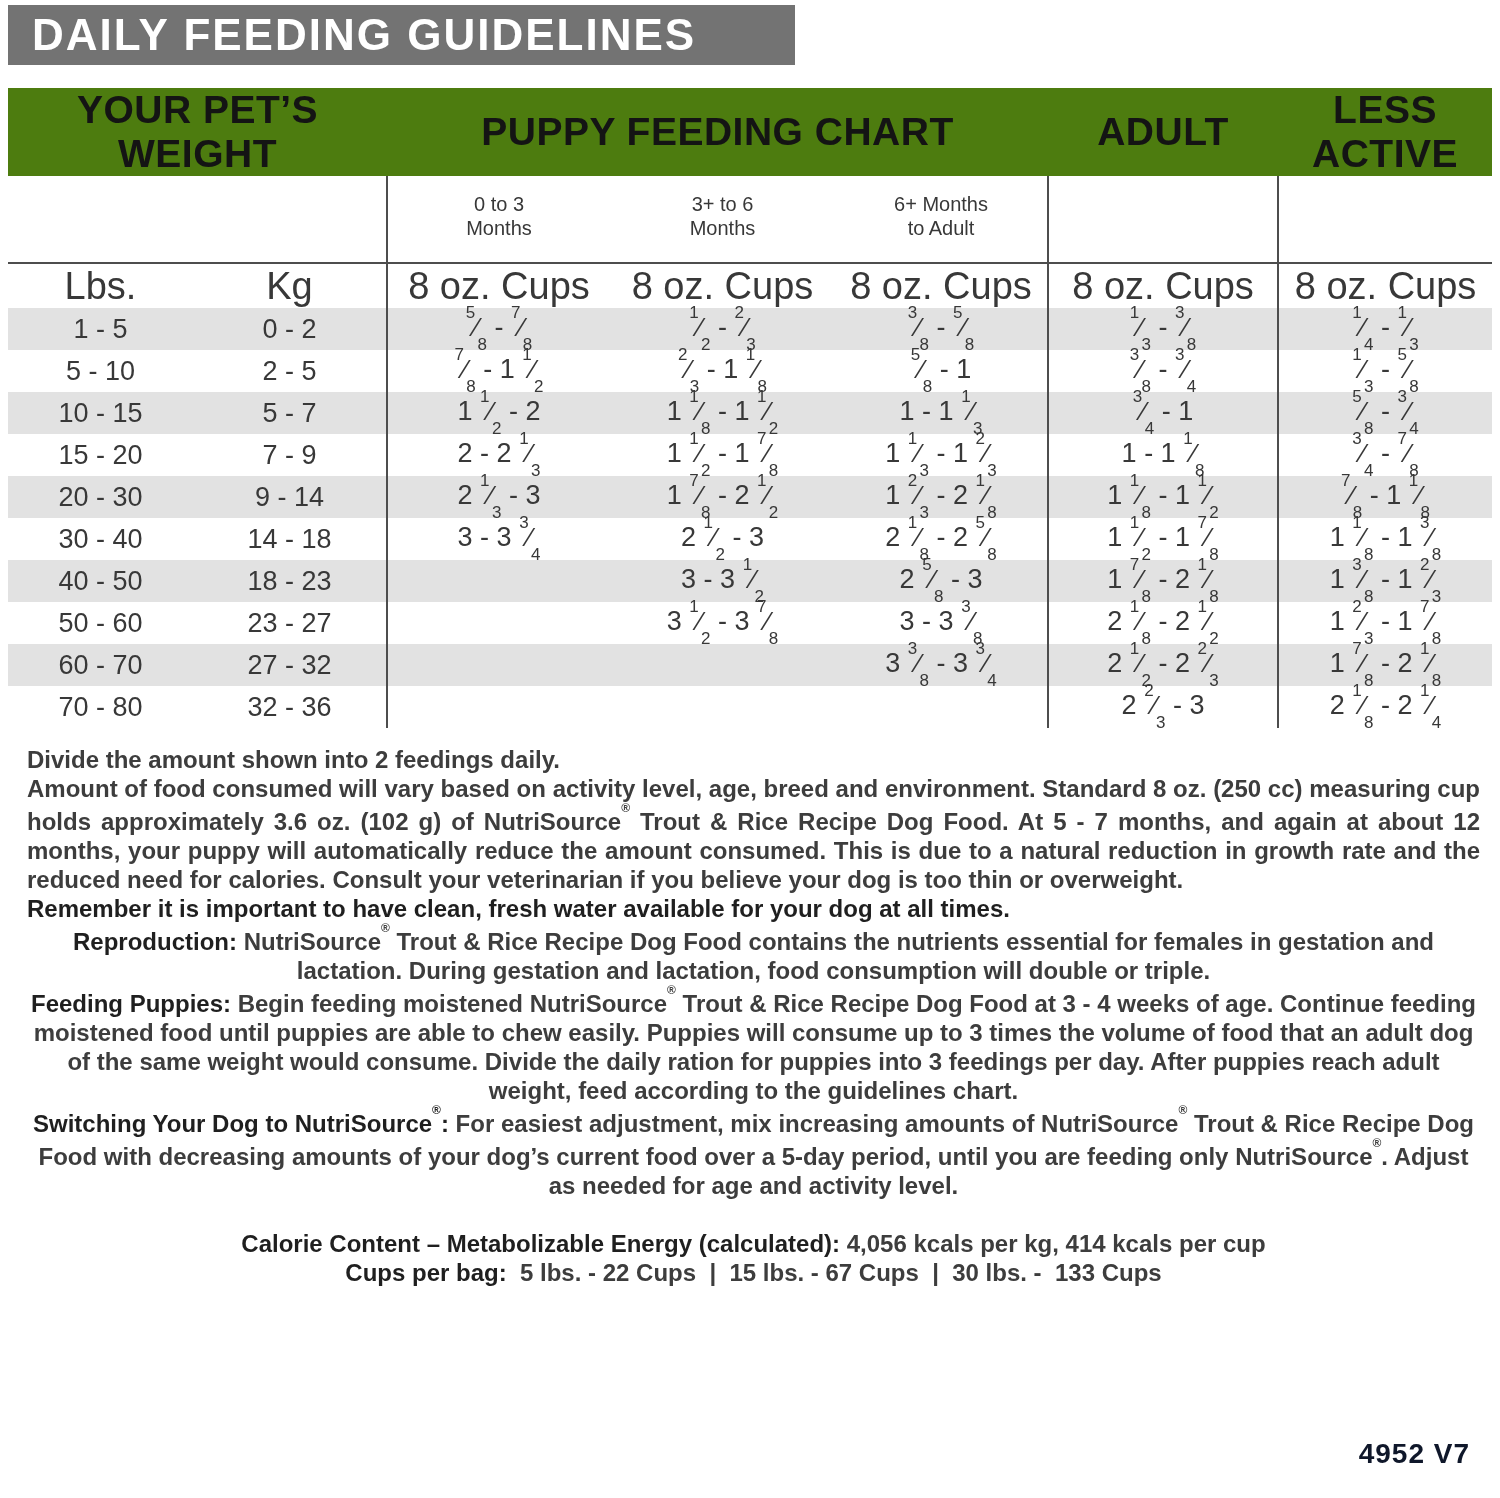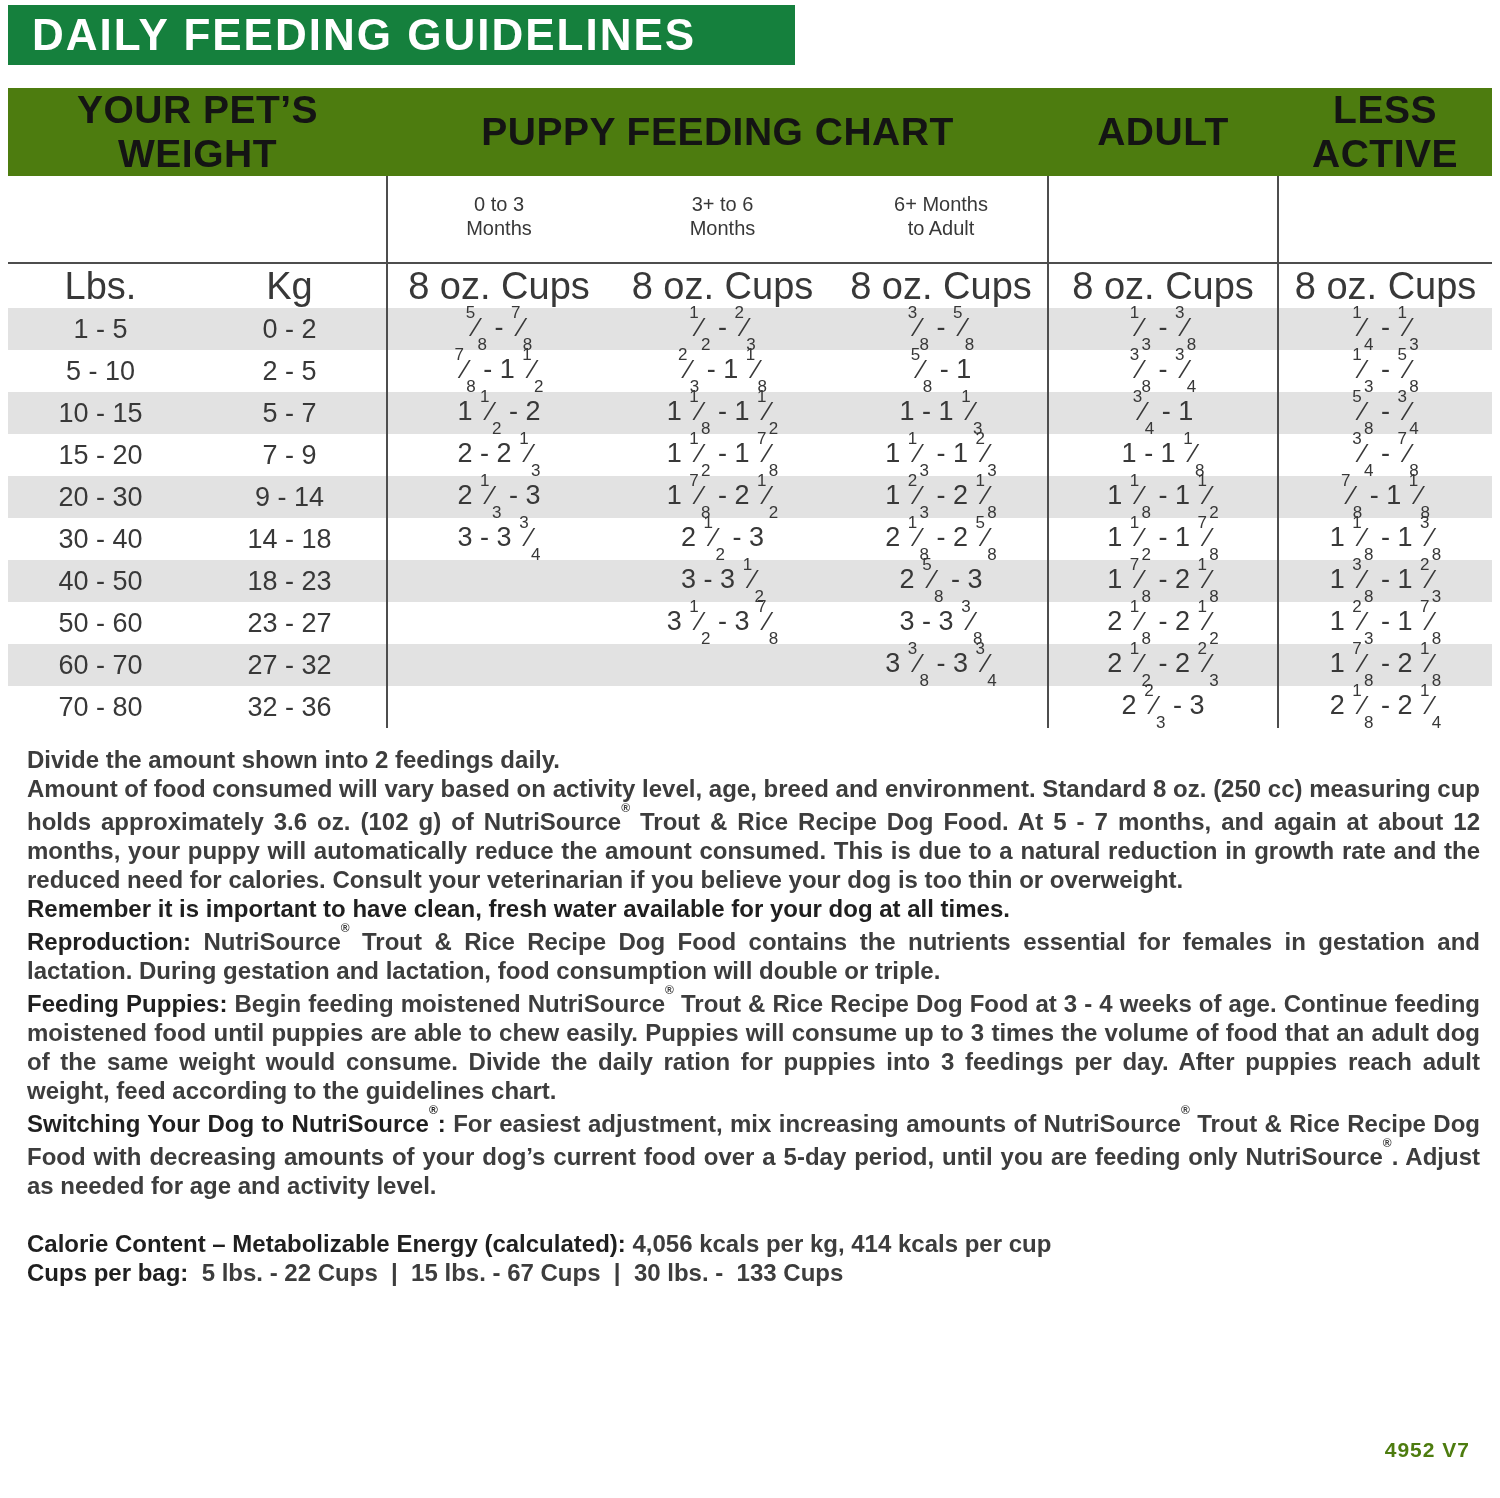--- a/index.html
+++ b/index.html
@@ -9,21 +9,21 @@
     position: relative;
     font-family: "Liberation Sans", "DejaVu Sans", sans-serif;
     color: #3d3d3d;
     overflow: hidden;
   }
 
   
   .title-bar {
     margin: 5px 0 0 8px;
     width: 787px; height: 60px;
-    background: #15803d;
+    background: #737373;
     display: flex; align-items: center;
     box-sizing: border-box;
     padding-left: 24px;
   }
   .title-bar h1 {
     margin: 0;
     color: #ffffff;
     font-size: 44px;
     font-weight: 800;
     letter-spacing: 2px;
@@ -76,31 +76,31 @@
 
   
   .text-block {
     margin: 17px 20px 0 27px;
     font-size: 24px;
     line-height: 29px;
     color: #3d3d3d;
   }
   .text-block p { margin: 0; font-weight: bold; }
   .just { text-align: justify; }
-  .sec { margin-top: 29px; }
+  .sec { margin-top: 29px; text-align: center; }
   .text-block b { color: #1f1f1f; }
   sup.reg { font-size: 12px; position: relative; top: -9px; }
   .pre { white-space: pre-wrap; }
 
   .footer-code {
     position: absolute;
     right: 30px;
     top: 1438px;
-    color: #4d7c0f;
-    font-size: 21px;
+    color: #0f172a;
+    font-size: 28px;
     font-weight: 600;
     letter-spacing: 1px;
   }
 </style>
 </head>
 <body>
 
 <div class="title-bar">
   <h1>DAILY FEEDING GUIDELINES</h1>
 </div>

